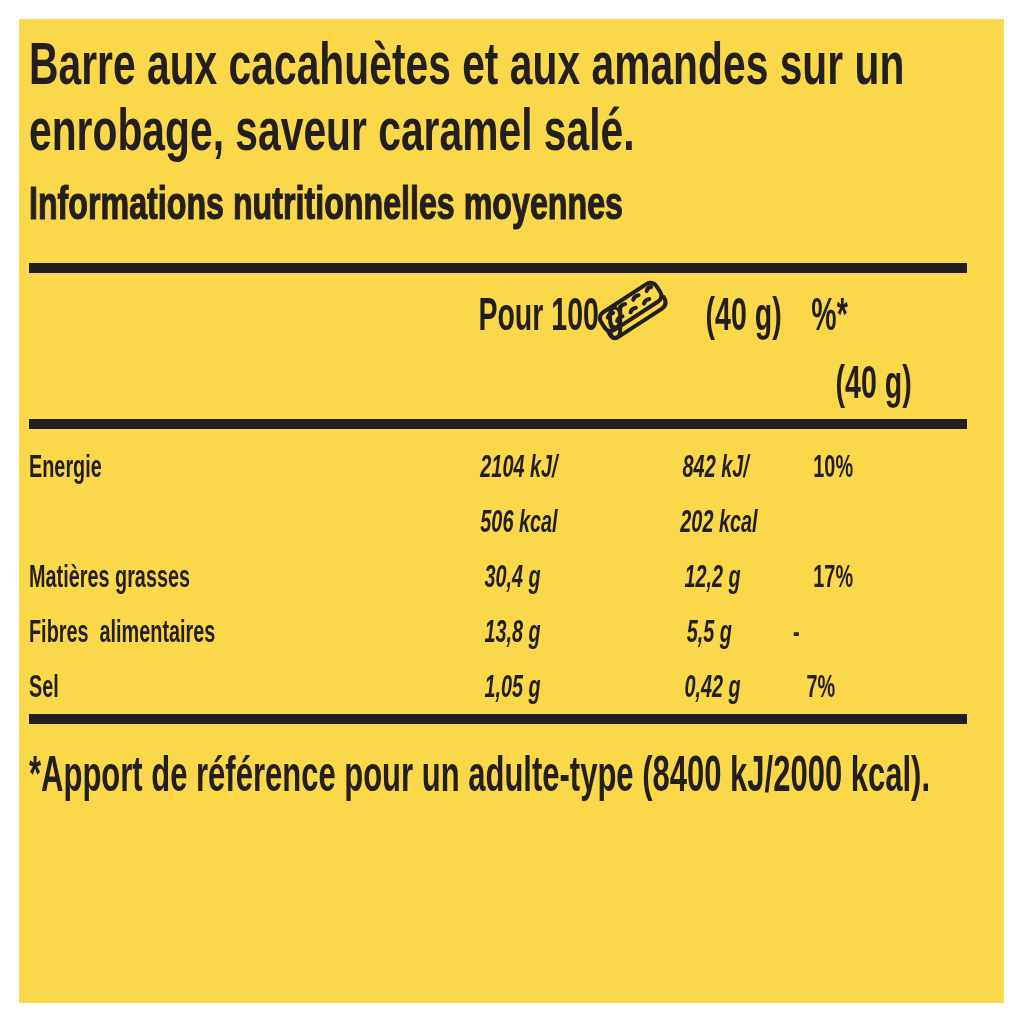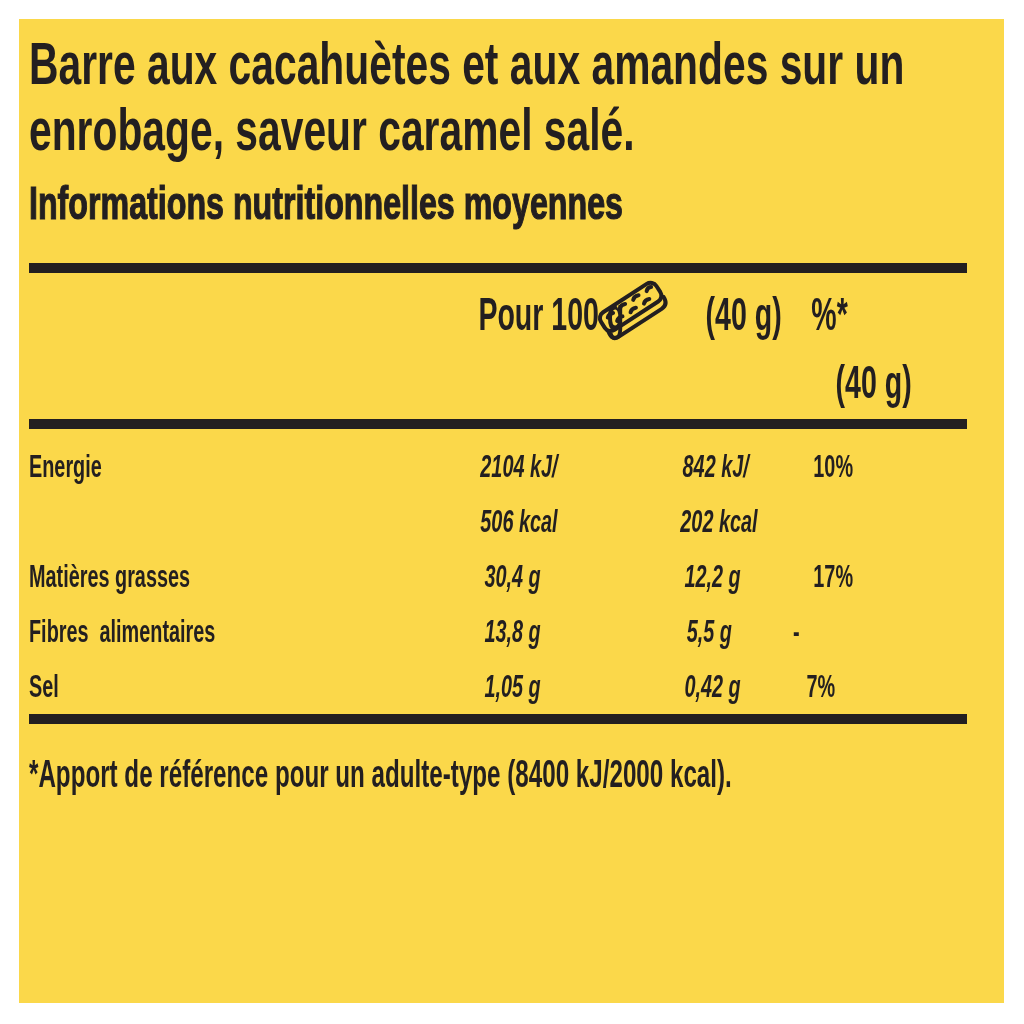--- a/index.html
+++ b/index.html
@@ -88,21 +88,21 @@
   table.nutrition td{
     vertical-align:top;
     line-height:55px;
     padding:0;
   }
   td.c1{text-align:left;}
   td.c2,td.c3{text-align:center;font-style:italic;}
   td.c4{padding-right:10px;}
   .footnote{
     margin-top:22px;
-    font-size:39px;
+    font-size:50px;
     line-height:56px;
     white-space:nowrap;
   }
   .footnote .cx{transform:scaleX(0.62);}
   .rule.bottom{margin-top:0;}
 </style>
 </head>
 <body>
 
 <div class="panel">

